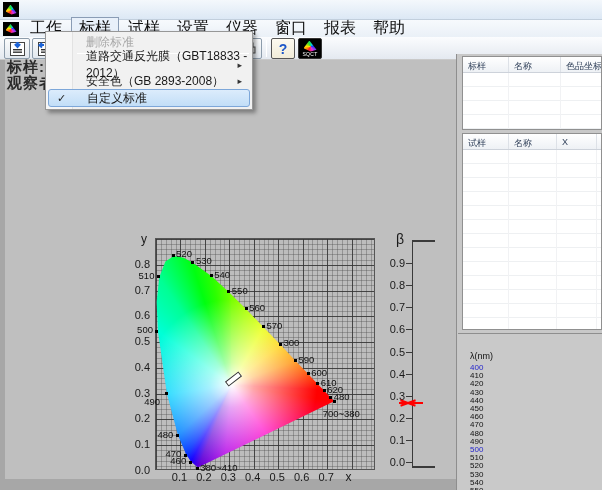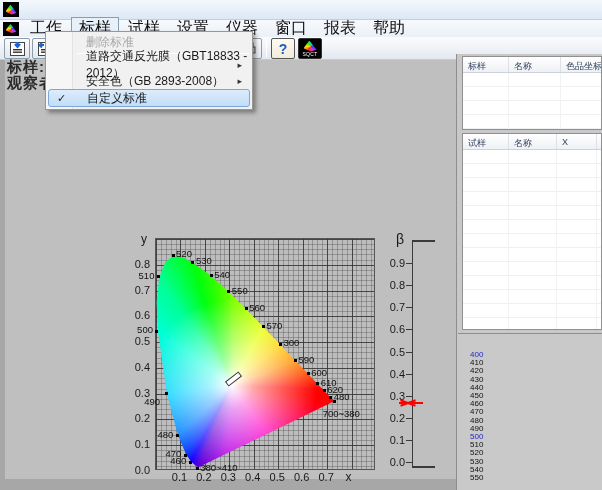--- a/index.html
+++ b/index.html
@@ -368,20 +368,21 @@
       <div class="t-cell" style="width: 26px;"></div>
     </div>
     <div class="t-row">
       <div class="t-cell" style="width: 46px;"></div>
       <div class="t-cell" style="width: 48px;"></div>
       <div class="t-cell" style="width: 40px;"></div>
       <div class="t-cell" style="width: 26px;"></div>
     </div>
   </div>
 <div class="wl-panel">
+  <div class="wl-head">λ(nm)</div>
   <div id="wl-list">
       <div class="wl-row blue">400</div>
       <div class="wl-row">410</div>
       <div class="wl-row">420</div>
       <div class="wl-row">430</div>
       <div class="wl-row">440</div>
       <div class="wl-row">450</div>
       <div class="wl-row">460</div>
       <div class="wl-row">470</div>
       <div class="wl-row">480</div>

